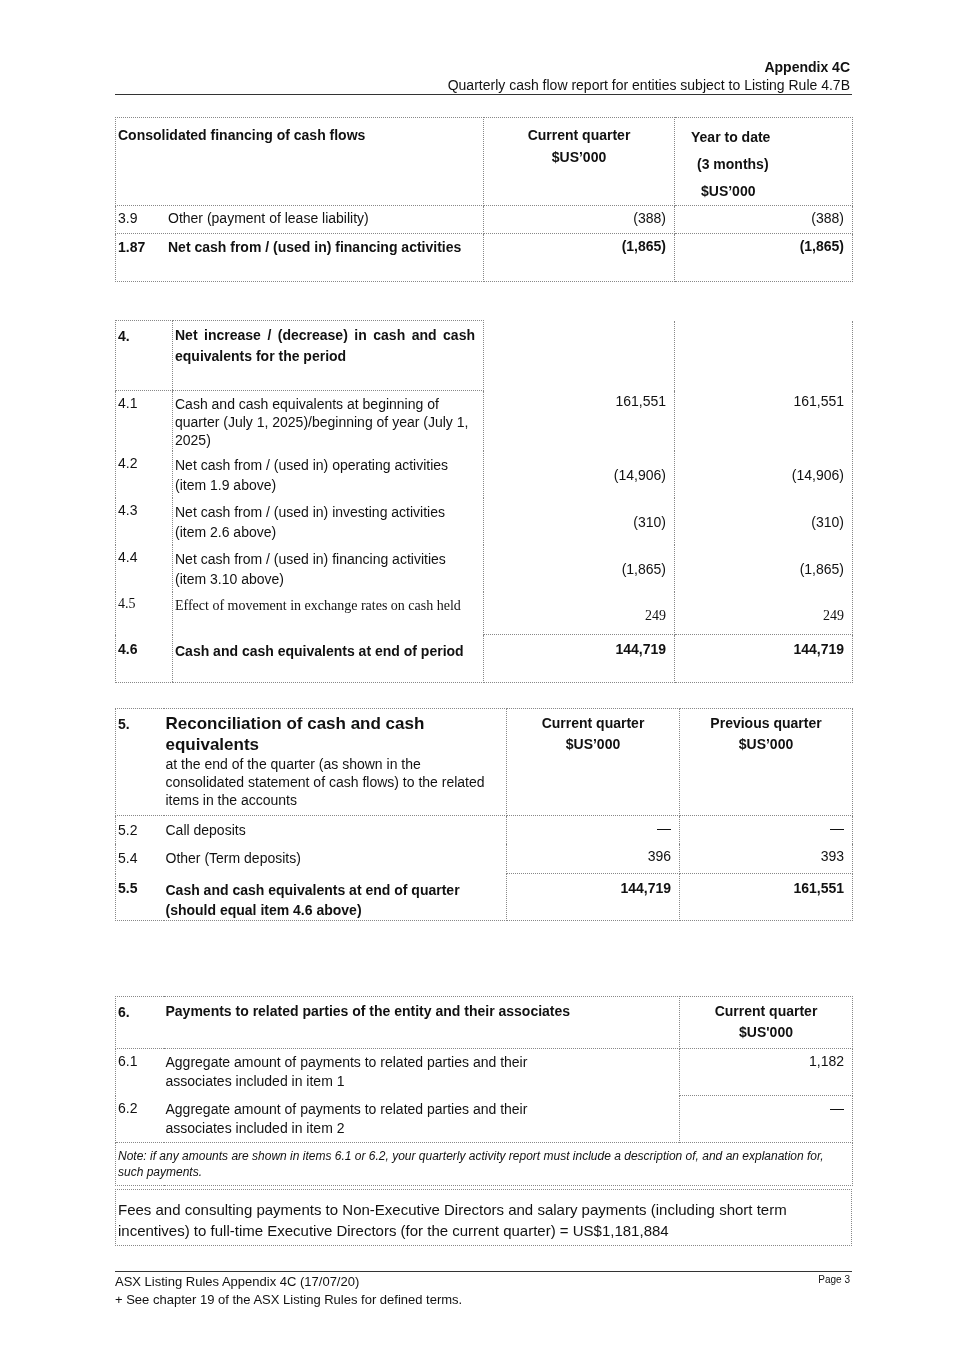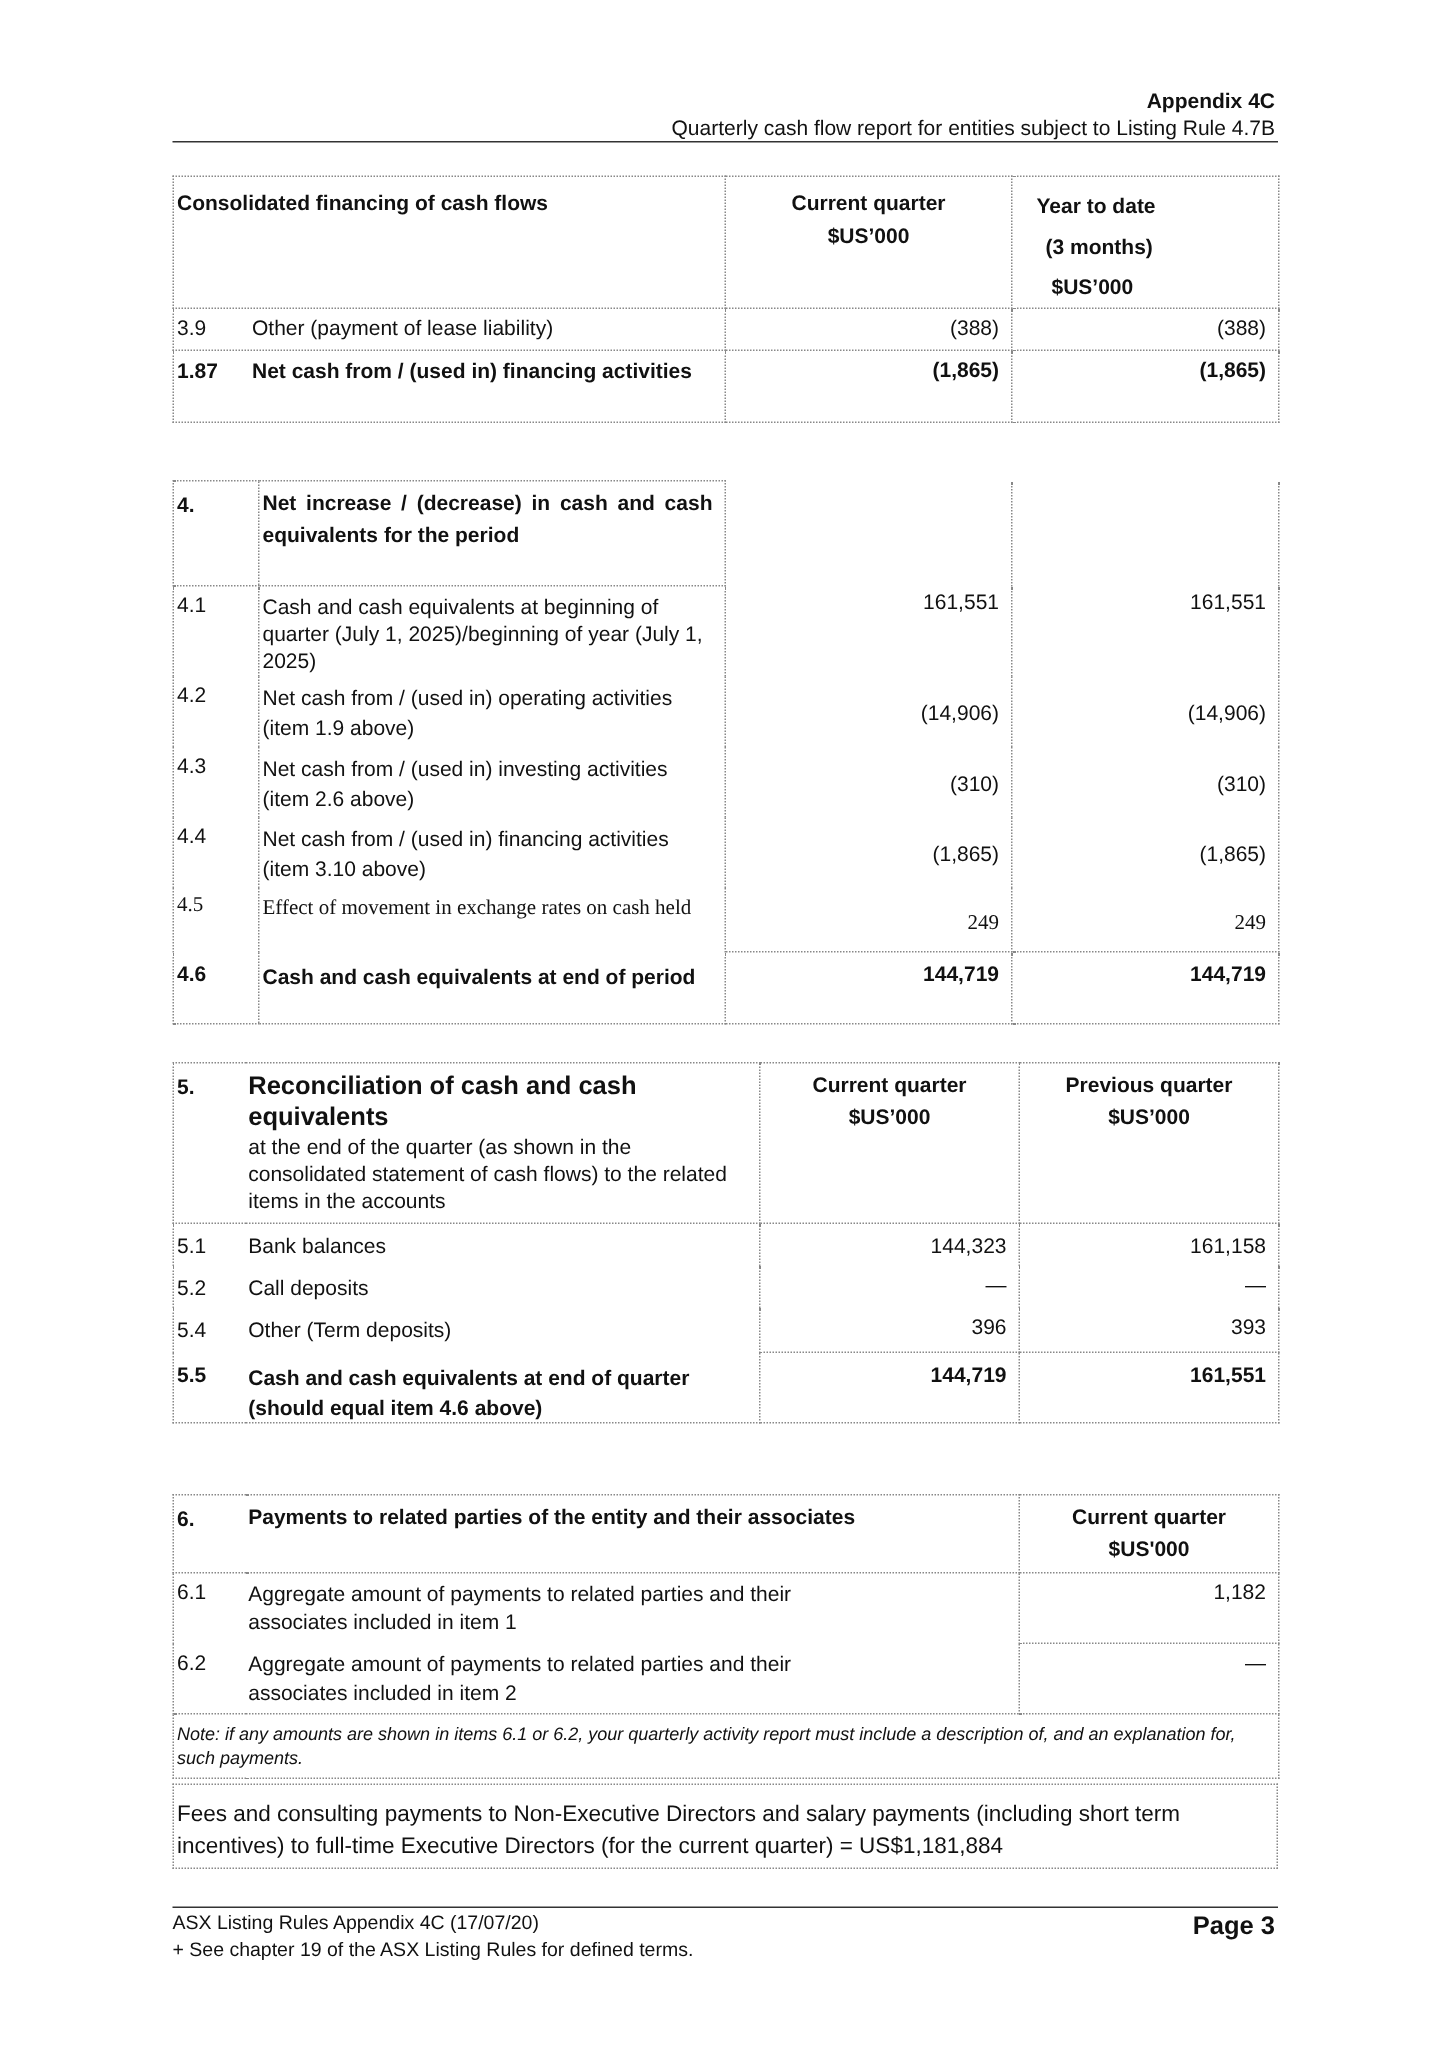--- a/index.html
+++ b/index.html
@@ -16,21 +16,21 @@
   .bold { font-weight: bold; }
   .h-big { font-size: 17px; font-weight: bold; line-height: 22px; }
   .center { text-align: center; }
   .idx { display: inline-block; width: 50px; padding-left: 2px; vertical-align: top; }
   .lbl { display: inline-block; vertical-align: top; }
   .small { font-size: 13px; }
 
   .footer-rule { left: 115px; top: 1271px; width: 737px; border-top: 1px solid #333; }
   .footer-l1 { left: 115px; top: 1274px; font-size: 13px; }
   .footer-l2 { left: 115px; top: 1292px; font-size: 13px; }
-  .footer-r { right: 115px; top: 1274px; font-size: 17px; font-weight: bold; }
+  .footer-r { right: 115px; top: 1274px; font-size: 10px; }
 </style>
 </head>
 <body>
 
 <div class="abs hdr-title">Appendix 4C</div>
 <div class="abs hdr-sub">Quarterly cash flow report for entities subject to Listing Rule 4.7B</div>
 <div class="abs hdr-rule"></div>
 
 <table class="tbl" style="top:117px;">
   <colgroup>
@@ -132,26 +132,20 @@
       <div style="line-height:18px; font-size:14px; width:320px;">at the end of the quarter (as shown in the consolidated statement of cash flows) to the related items in the accounts</div>
     </td>
     <td class="h-big center" style="padding:4px 2px; line-height:21px;">
       <div>Current quarter</div>
           <div>$US’000</div>
     </td>
     <td class="h-big center" style="padding:4px 2px; line-height:21px;">
       <div>Previous quarter</div>
           <div>$US’000</div>
     </td>
-  </tr>
-  <tr style="height:28px;">
-    <td style="border:none; border-left:1px dotted #888; padding:6px 2px 0;">5.1</td>
-    <td style="border:none; padding:6px 2px 0;">Bank balances</td>
-    <td class="num small noborder-tb" style="padding-top:6px;">144,323</td>
-    <td class="num small noborder-tb" style="padding-top:6px;">161,158</td>
   </tr>
   <tr style="height:28px;">
     <td style="border:none; border-left:1px dotted #888; padding:6px 2px 0;">5.2</td>
     <td style="border:none; padding:6px 2px 0;">Call deposits</td>
     <td class="num noborder-tb" style="padding-top:4px;">—</td>
     <td class="num noborder-tb" style="padding-top:4px;">—</td>
   </tr>
   <tr style="height:30px;">
     <td style="border:none; border-left:1px dotted #888; padding:6px 2px 0;">5.4</td>
     <td style="border:none; padding:6px 2px 0;">Other (Term deposits)</td>

